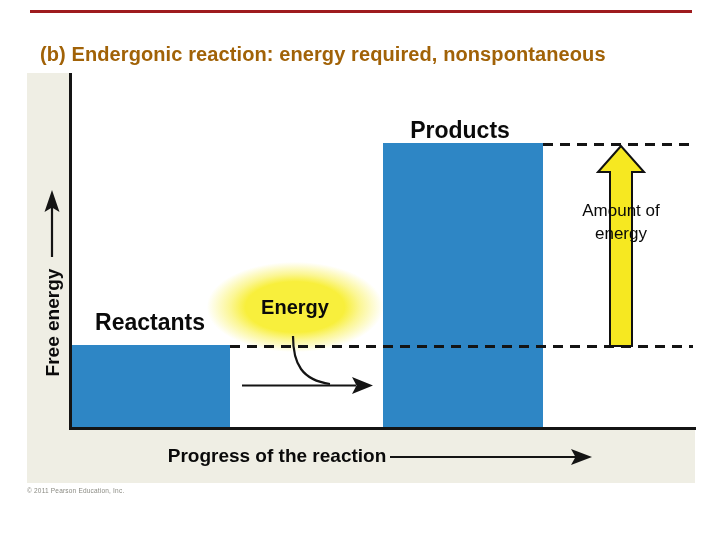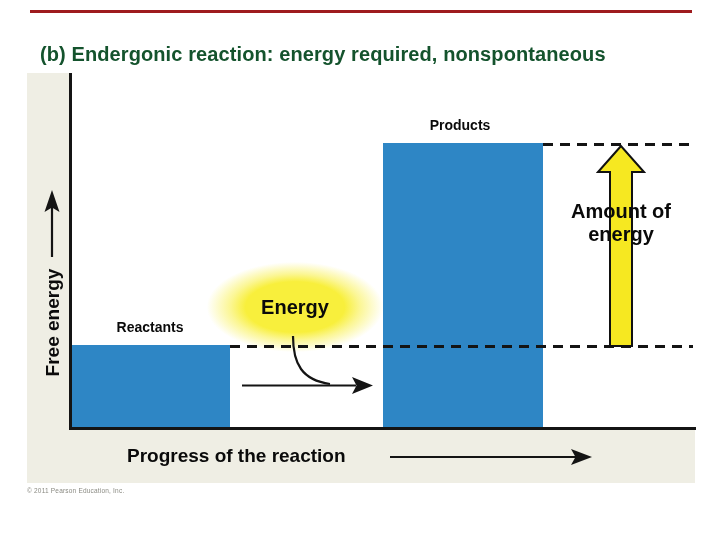--- a/index.html
+++ b/index.html
@@ -9,36 +9,36 @@
     background: #ffffff; overflow: hidden;
     font-family: "Liberation Sans", "DejaVu Sans", sans-serif;
     color: #0b0b0b;
   }
   .abs { position: absolute; }
 
   .top-rule { left: 30px; top: 10px; width: 662px; height: 3px; background: #9e1b1e; }
 
   .fig-title {
     left: 40px; top: 43px; width: 660px;
-    font-size: 20px; font-weight: bold; letter-spacing: 0.1px; color: #14532d;
+    font-size: 20px; font-weight: bold; letter-spacing: 0.1px; color: #a16207;
     white-space: nowrap;
   }
 
   .panel { left: 27px; top: 73px; width: 668px; height: 410px; background: #efeee4; }
   .plot-interior { left: 71px; top: 73px; width: 624px; height: 355px; background: #ffffff; }
 
   .y-axis { left: 69px; top: 73px; width: 3px; height: 357px; background: #141414; z-index: 6; }
   .x-axis { left: 69px; top: 427px; width: 627px; height: 3px; background: #141414; z-index: 6; }
 
   .bar { background: #2e86c5; z-index: 2; }
   .bar-reactants { left: 72px; top: 345px; width: 158px; height: 83px; }
   .bar-products  { left: 383px; top: 143px; width: 160px; height: 285px; }
 
-  .bar-label { font-size: 14px; font-weight: bold; text-align: center; z-index: 7; color: #0a0a0a; }
-  .label-reactants { left: 70px; top: 319px; width: 160px; }
+  .bar-label { font-size: 23px; font-weight: bold; text-align: center; z-index: 7; color: #0a0a0a; }
+  .label-reactants { left: 70px; top: 309px; width: 160px; }
   .label-products  { left: 380px; top: 117px; width: 160px; }
 
   .dashed {
     height: 3px; z-index: 4;
     background: repeating-linear-gradient(90deg, #141414 0 10px, rgba(0,0,0,0) 10px 17px);
   }
   .dash-upper { left: 543px; top: 142.5px; width: 150px; }
   .dash-lower { left: 230px; top: 344.5px; width: 463px; }
 
   .energy-glow {
@@ -46,34 +46,34 @@
     background: radial-gradient(ellipse closest-side,
        #f8ef3c 0 55%, rgba(248,239,60,0.55) 72%, rgba(248,239,60,0) 98%);
     display: flex; align-items: center; justify-content: center;
   }
   .energy-text { font-size: 20px; font-weight: bold; color: #0a0a0a; }
 
   .arrow-layer { left: 0; top: 0; width: 720px; height: 540px; z-index: 5; pointer-events: none; }
 
   .annotation {
     left: 545px; top: 200px; width: 152px; z-index: 7;
-    font-size: 20px; font-weight: bold; line-height: 22.5px;
+    font-size: 17px; font-weight: normal; line-height: 22.5px;
     text-align: center; color: #0a0a0a;
   }
   .annotation .g-it { font-style: italic; }
 
   .free-energy-label {
     left: -9px; top: 312px; width: 122px; height: 21px; z-index: 7;
     transform: rotate(-90deg);
     font-size: 19px; font-weight: bold; text-align: center; white-space: nowrap;
   }
 
   .progress-label {
     left: 127px; top: 445px; width: 300px; z-index: 7;
-    font-size: 19px; font-weight: bold; white-space: nowrap; color: #0a0a0a;
+    font-size: 19px; font-weight: bold; white-space: nowrap; color: #0a0a0a; text-align: center;
   }
 
   .copyright { left: 27px; top: 487px; font-size: 6.5px; color: #8a8a82; letter-spacing: 0.2px; }
 </style>
 </head>
 <body>
 
 <div class="stage">
 
   <div class="abs top-rule"></div>

